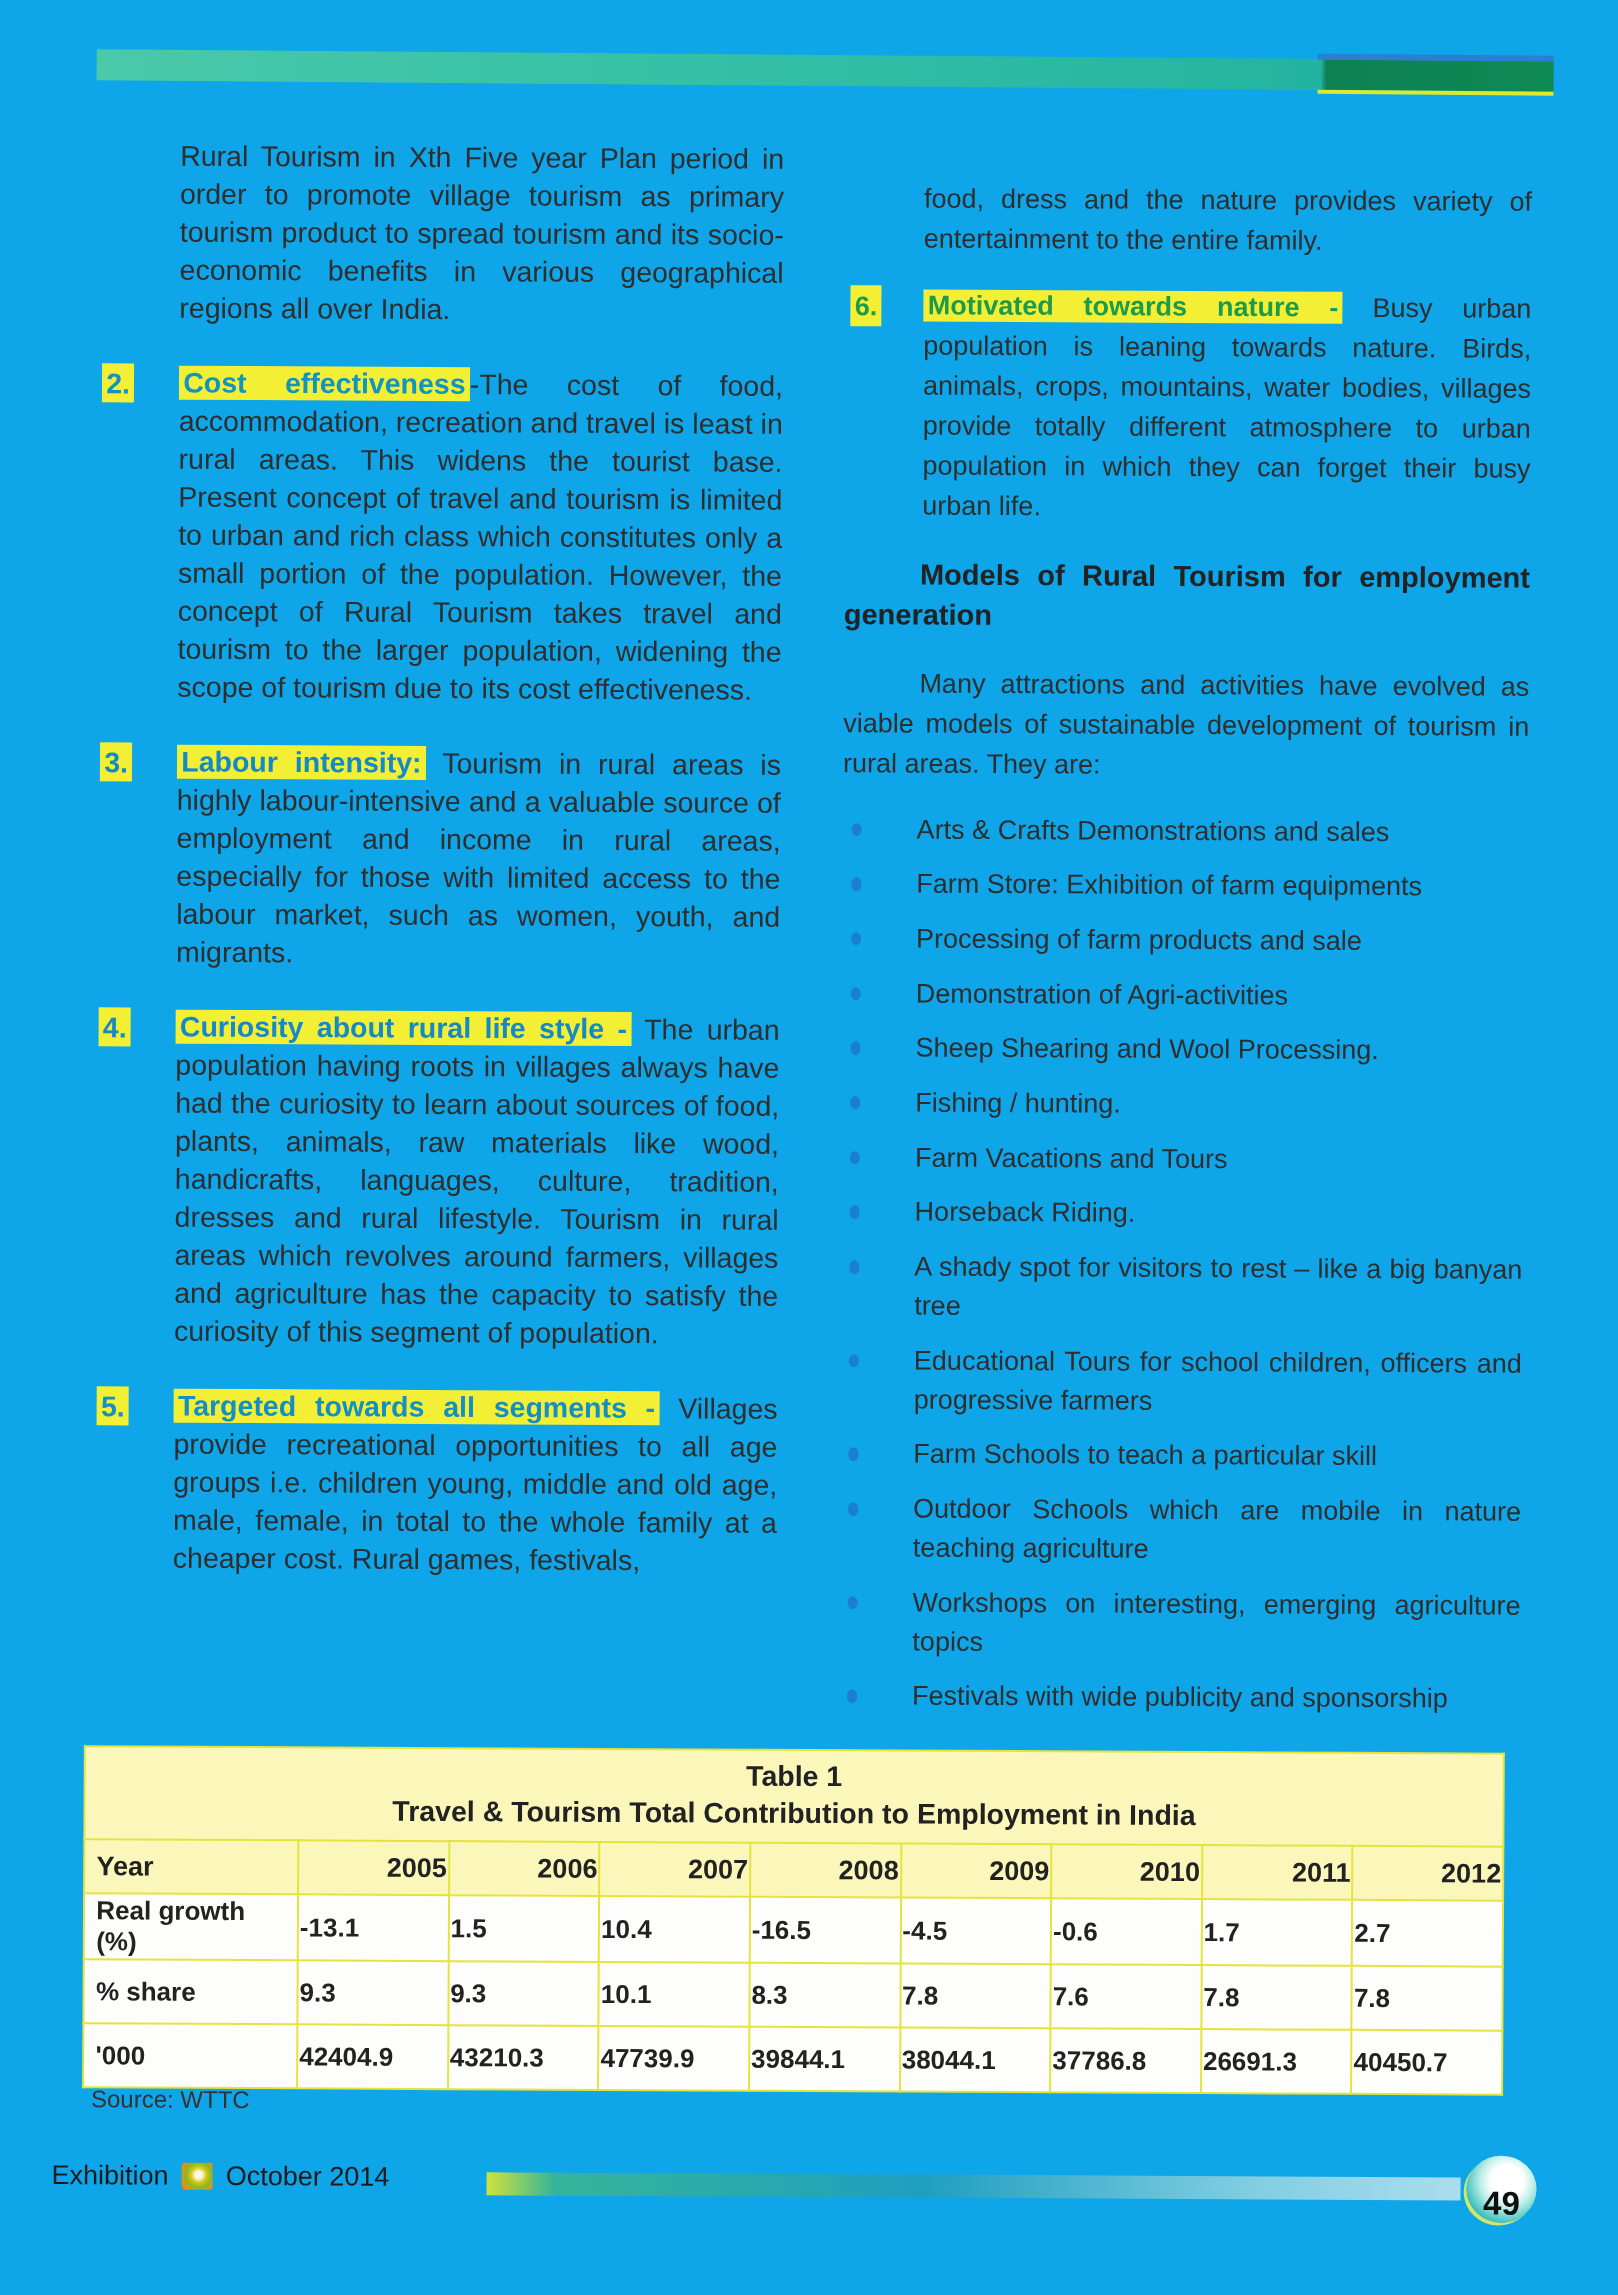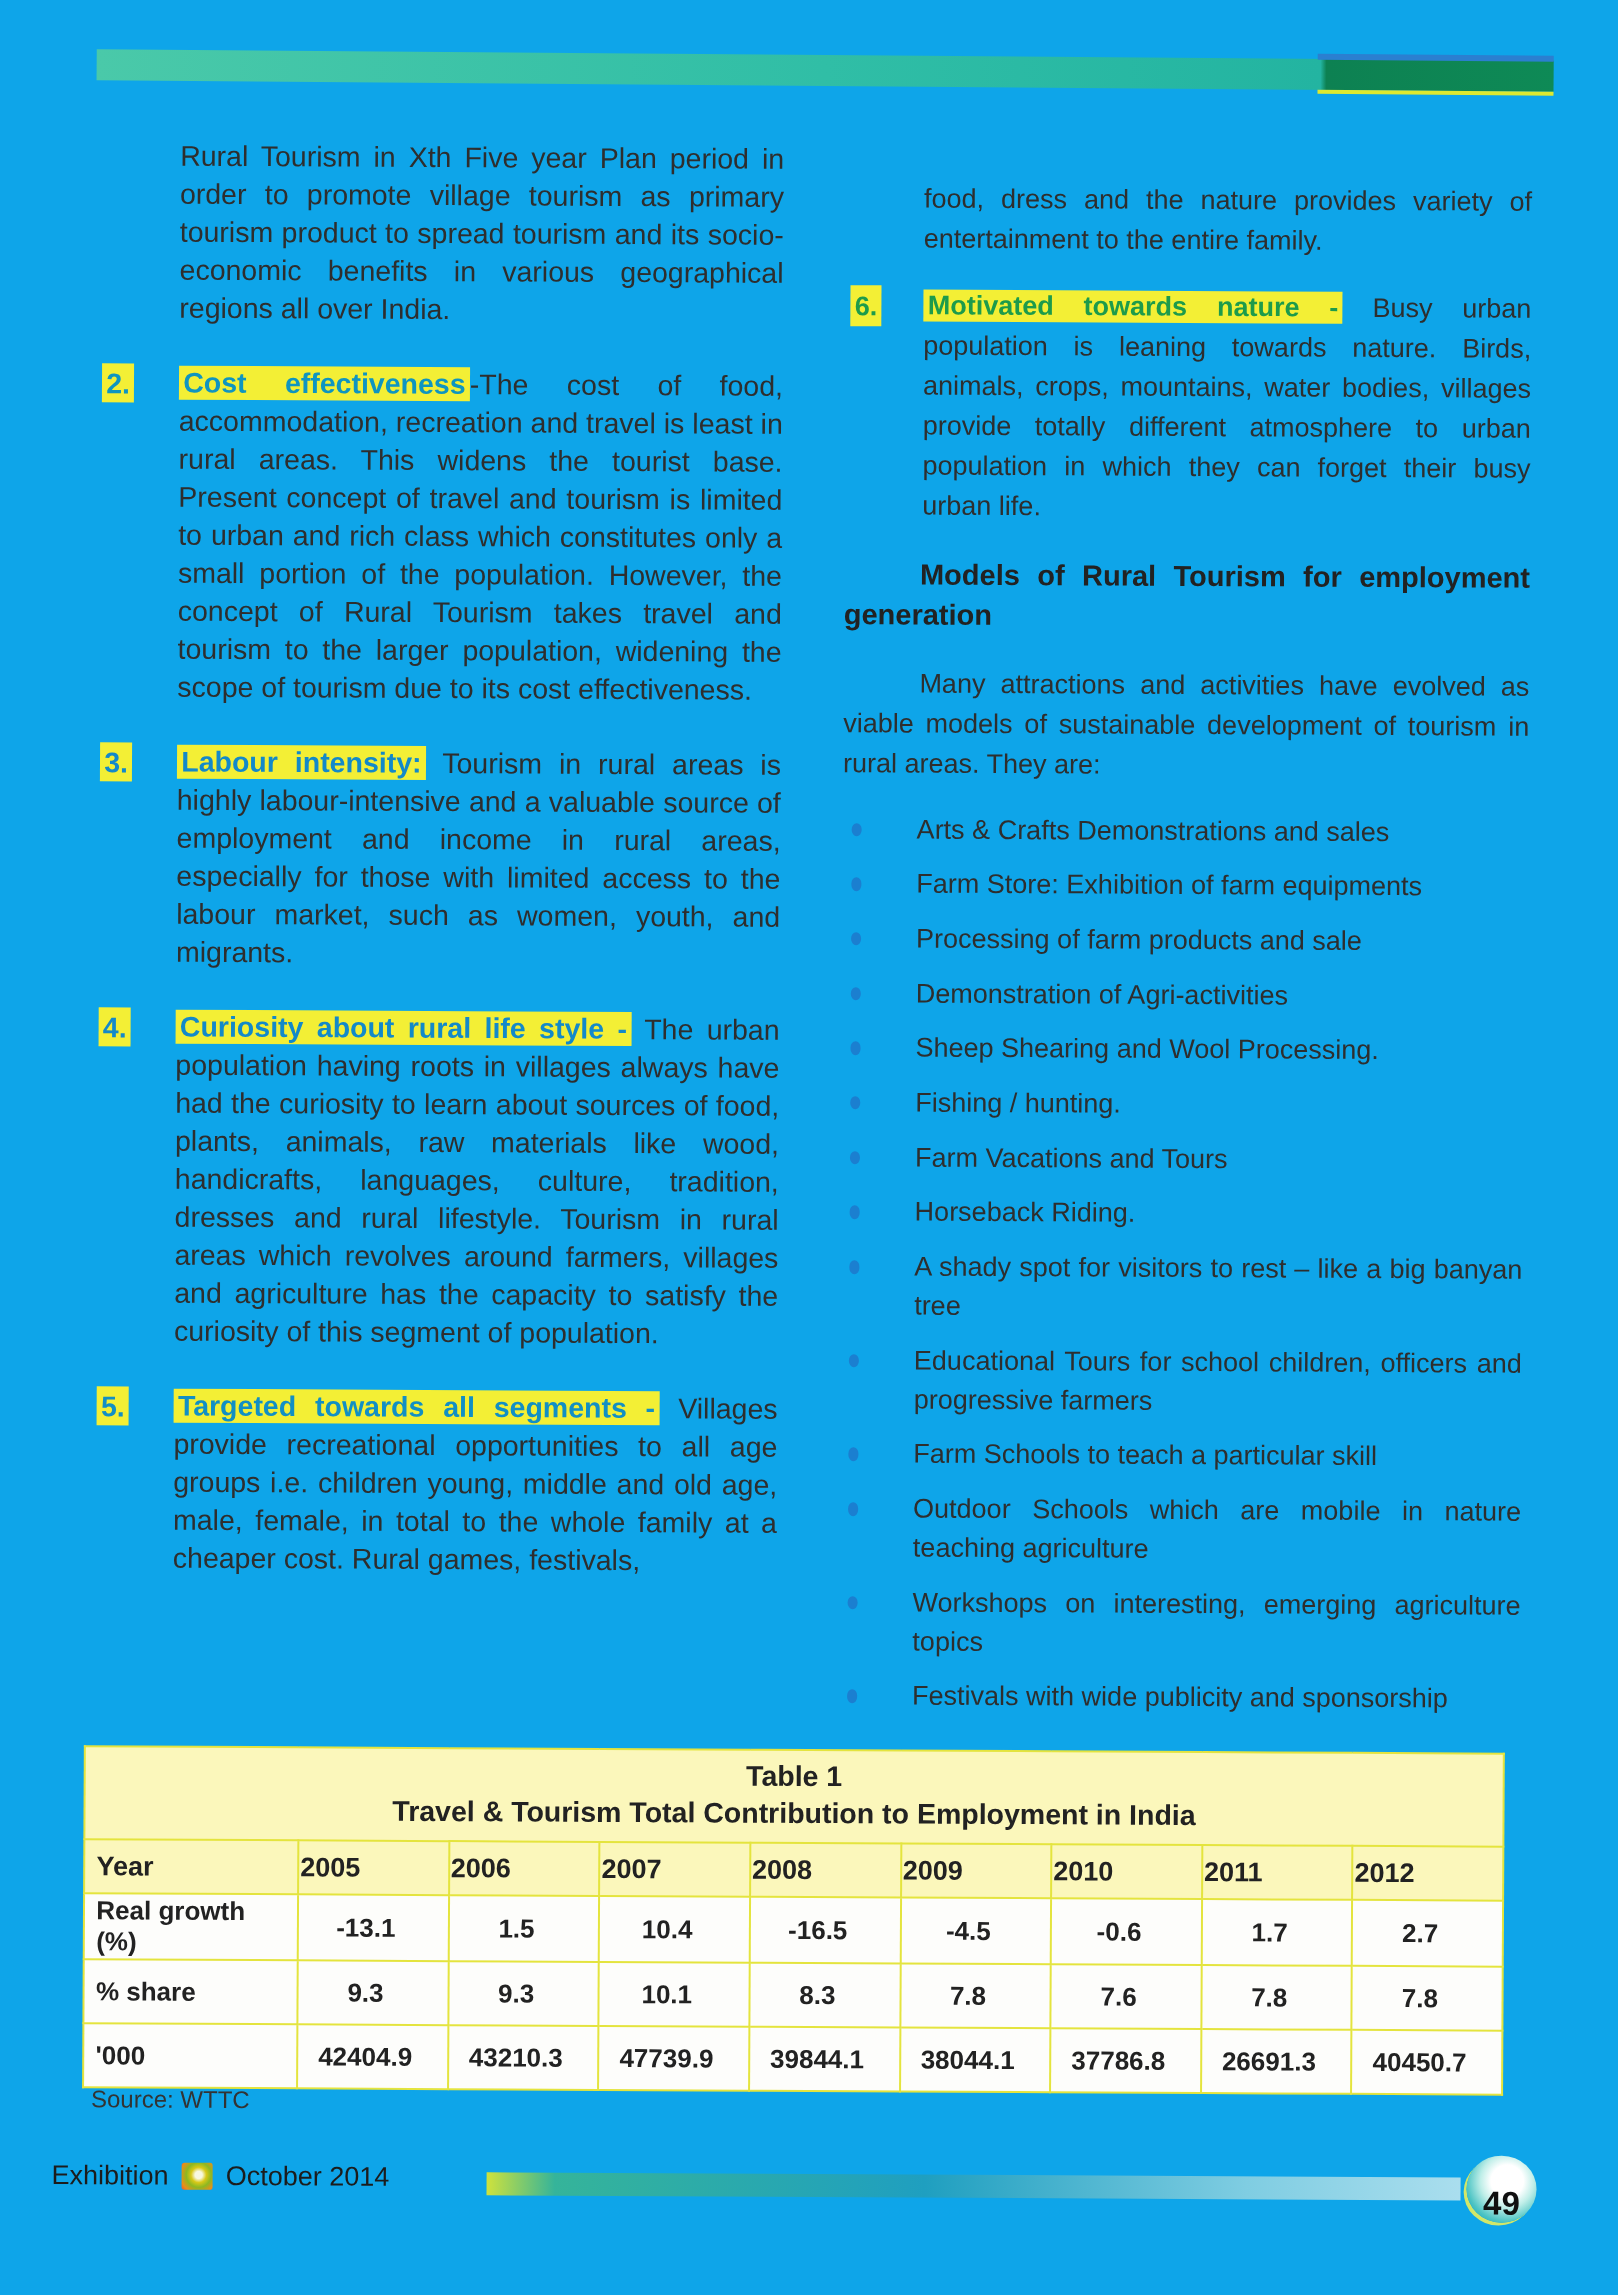--- a/index.html
+++ b/index.html
@@ -39,23 +39,23 @@
   .many { margin-top:26px; width:686px; text-indent:76px; text-align:justify; }
   .bullets { margin-top:21.4px; }
   .bullet { position:relative; padding-left:74px; width:608px; margin-bottom:15.7px; text-align:justify; line-height:39px; }
   .dot { position:absolute; left:8.6px; top:13px; width:10.7px; height:13.5px; border-radius:50%; background:#1b7fd0; }
 
   
   .tablewrap { position:absolute; left:87px; top:1749px; width:1421px; }
   table.t { border-collapse:collapse; width:100%; table-layout:fixed; }
   table.t td, table.t th { border:2.1px solid #e4e43e; }
   .title-cell { background:#fbf7bb; text-align:center; font-weight:bold; font-size:28.5px; line-height:37px; padding:7.1px 0 10px; color:#222; }
-  .hrow th { background:#fbf7bb; font-weight:bold; font-size:27px; height:50px; text-align:left; color:#222; }
+  .hrow th { background:#fbf7bb; font-weight:bold; font-size:27px; height:50px; text-align:right; color:#222; }
   .hrow th.lab { text-align:left; padding-left:11.4px; }
-  .drow td { background:#fdfdfb; font-size:26px; height:60px; text-align:center; padding-right:15.7px; font-weight:bold; color:#222; }
+  .drow td { background:#fdfdfb; font-size:26px; height:60px; text-align:left; padding-right:15.7px; font-weight:bold; color:#222; }
   .drow td.lab { text-align:left; padding-left:11.4px; font-weight:bold; }
   .col-label { width:214px; }
 
   .source { position:absolute; left:96px; top:2089px; font-size:24px; color:#333; }
 
   
   .footer-mag { position:absolute; left:57px; top:2164px; font-size:27px; color:#1c1c1c; display:flex; align-items:center; gap:13px; }
   .logo {
     display:inline-block; width:31px; height:27px; border-radius:2.9px;
     background:radial-gradient(circle at 55% 45%, #f8f8e0 0 16%, #d8c818 34%, #8cb822 55%, #e89018 80%, #e85830 100%);

